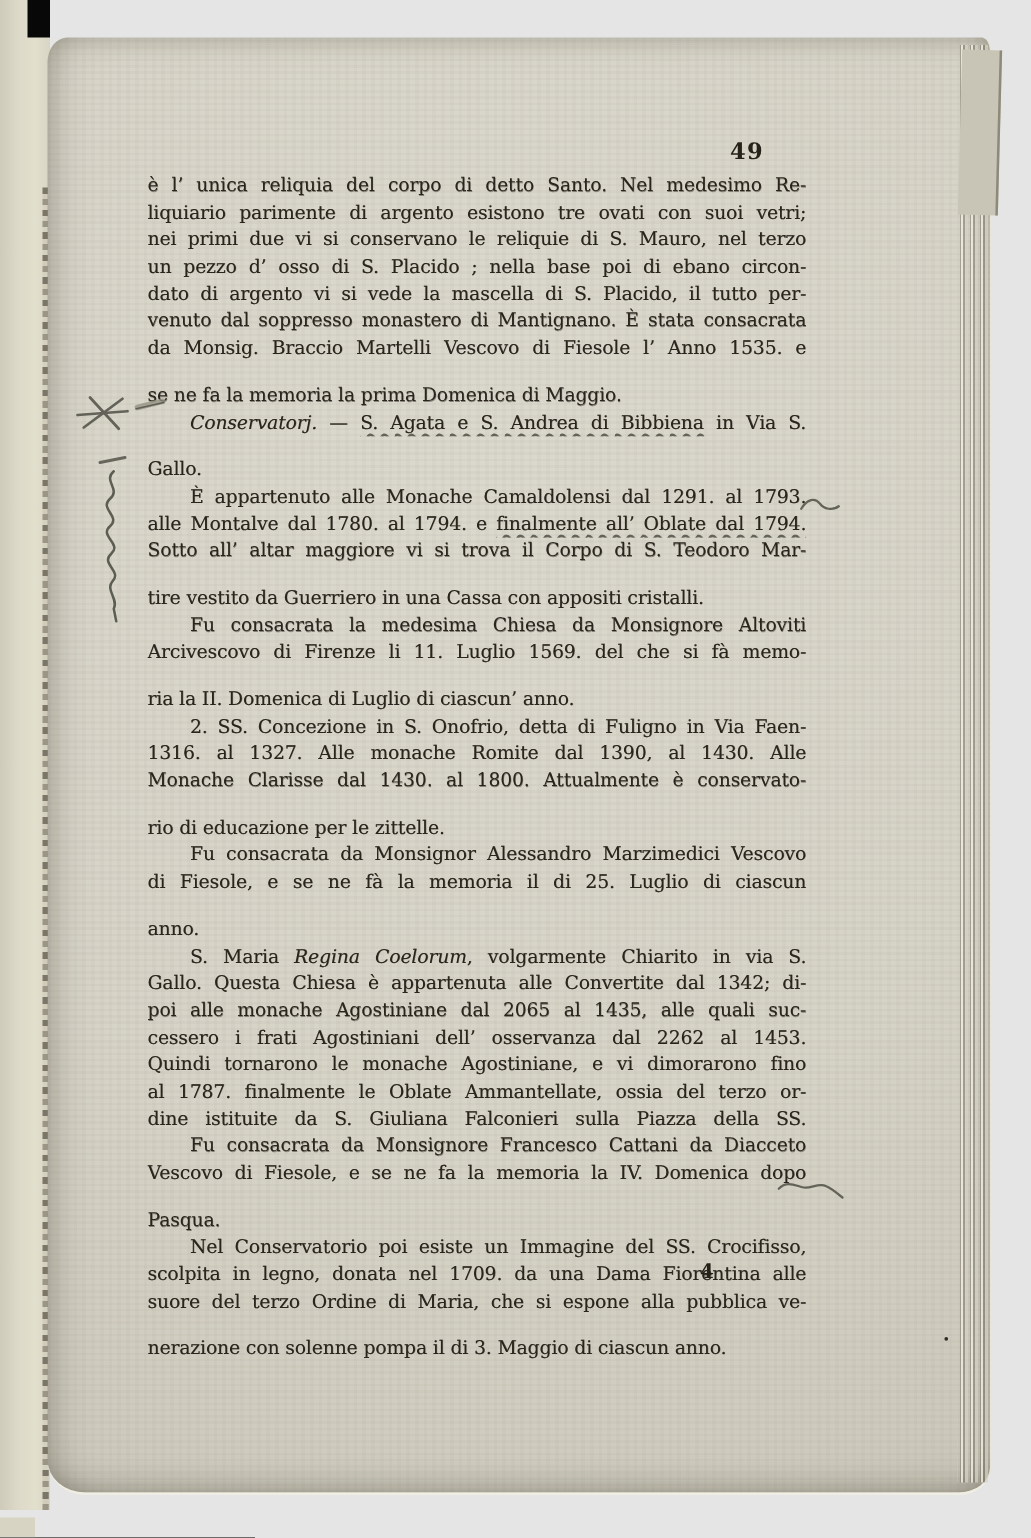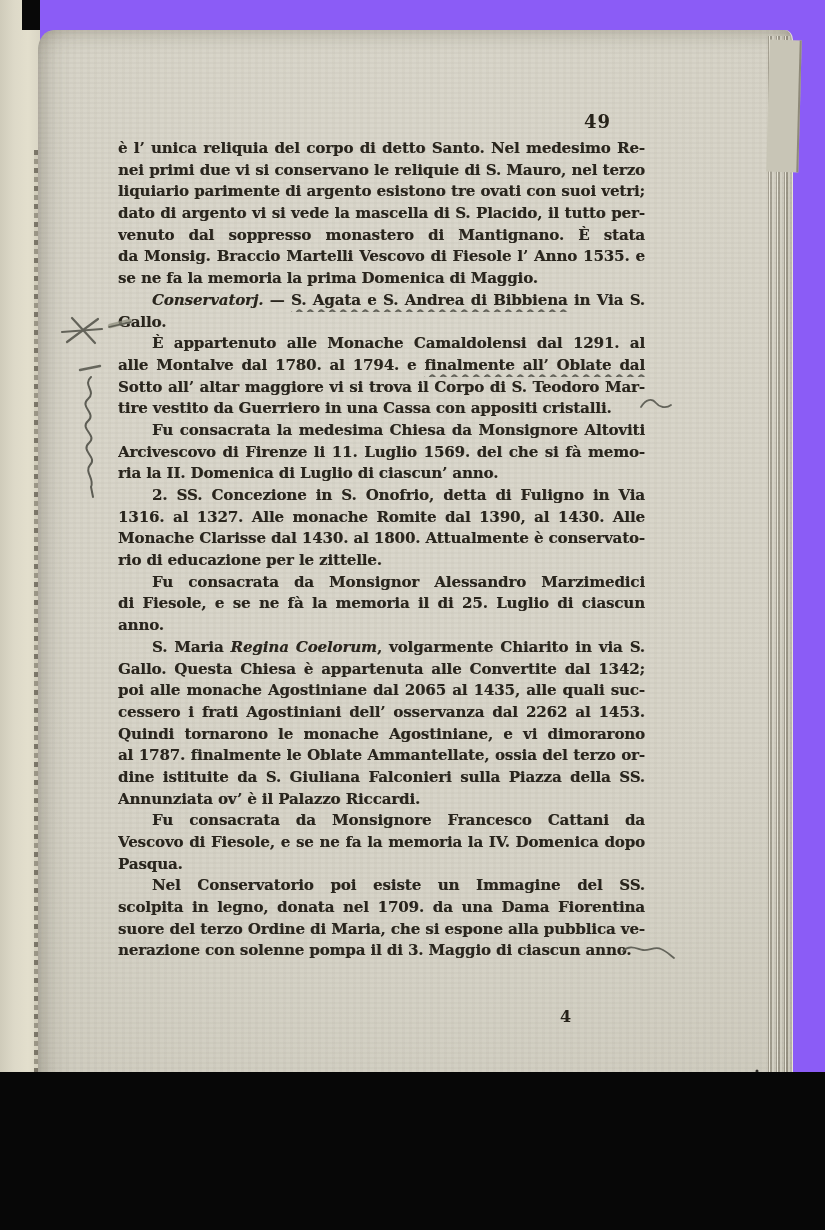--- a/index.html
+++ b/index.html
@@ -1,16 +1,16 @@
 <!DOCTYPE html>
 <html><head>
 <meta charset="utf-8">
 <style>
   html,body{margin:0;padding:0;background:#070707;}
-  .scene{position:relative;width:825px;height:1072px;background:#8b5cf6;overflow:hidden;
+  .scene{position:relative;width:825px;height:1230px;background:#e5e5e5;overflow:hidden;
          font-family:"DejaVu Serif","Liberation Serif",serif;}
   
   .left-strip{position:absolute;left:0;top:0;width:40px;height:1208px;
       background:linear-gradient(90deg,#cfcbba 0%,#ddd9c8 35%,#e3dfcd 70%,#d9d5c4 100%);}
   .left-wedge{position:absolute;left:22px;top:0;width:18px;height:30px;background:#080808;}
   .bottom-tab{position:absolute;left:0;top:1214px;width:28px;height:16px;background:#d8d4c4;}
   .gutter-line{position:absolute;left:34px;top:150px;width:5px;height:1058px;opacity:.8;
       background:repeating-linear-gradient(180deg,rgba(58,52,40,.75) 0 5px,rgba(160,155,135,.25) 5px 9px,rgba(70,64,50,.55) 9px 14px,rgba(180,175,155,.2) 14px 18px);}
   
   .paper{position:absolute;left:38px;top:30px;width:754px;height:1164px;
@@ -26,26 +26,26 @@
                  repeating-linear-gradient(90deg,rgba(120,114,96,.035) 0 3px,transparent 3px 7px);}
   
   .right-edges{position:absolute;left:766px;top:36px;width:26px;height:1150px;opacity:.9;
       background:repeating-linear-gradient(90deg,transparent 0 2px,rgba(120,114,98,.55) 2px 3px,rgba(238,235,223,.9) 3px 4px,rgba(92,86,70,.45) 4px 6px,rgba(214,211,198,.75) 6px 8px);}
   .corner-pages{position:absolute;left:768px;top:40px;width:30px;height:132px;background:#c8c5b6;
       transform:rotate(1.5deg);border-right:2px solid #8e8a79;}
   
   .page-number{position:absolute;left:584px;top:111px;font-size:18px;font-weight:700;
       letter-spacing:1px;color:#262219;}
   .text-block{position:absolute;left:118px;top:138px;width:527px;color:#29251d;
-      font-size:15px;font-weight:700;letter-spacing:-0.1px;
+      font-size:15px;font-weight:400;letter-spacing:-0.1px;
       text-shadow:0.35px 0.35px 0 rgba(38,32,24,.45);}
   .line{height:21.7px;line-height:21.7px;text-align:justify;text-align-last:justify;
       overflow:hidden;white-space:nowrap;}
   .line{white-space:normal;}
-  .line.para-end{text-align-last:left;}
+  .line.para-end{text-align-last:left;margin-top:16px;}
   .line.indent{text-indent:34px;}
   .italic{font-style:italic;}
   .pencil-underline{text-decoration:underline;text-decoration-style:wavy;
       text-decoration-color:#63635a;text-decoration-thickness:1.5px;text-underline-offset:4px;}
   .signature{position:absolute;left:560px;top:1007px;font-size:16px;font-weight:700;color:#262219;}
   .pencil-overlay{position:absolute;left:0;top:0;pointer-events:none;}
 </style>
 </head>
 <body>
 
@@ -58,22 +58,23 @@
 
   <div class="paper"></div>
 
   <div class="right-edges"></div>
   <div class="corner-pages"></div>
 
   <div class="page-number">49</div>
 
   <div class="text-block" id="text-block">
       <div class="line"><span>è l’ unica reliquia del corpo di detto Santo. Nel medesimo Re-</span></div>
+      <div class="line"><span>liquiario parimente di argento esistono tre ovati con suoi vetri;</span></div>
       <div class="line"><span>nei primi due vi si conservano le reliquie di S. Mauro, nel terzo</span></div>
-      <div class="line"><span>liquiario parimente di argento esistono tre ovati con suoi vetri;</span></div>
+      <div class="line"><span>un pezzo d’ osso di S. Placido ; nella base poi di ebano circon-</span></div>
       <div class="line"><span>dato di argento vi si vede la mascella di S. Placido, il tutto per-</span></div>
       <div class="line"><span>venuto dal soppresso monastero di Mantignano. È stata consacrata</span></div>
       <div class="line"><span>da Monsig. Braccio Martelli Vescovo di Fiesole l’ Anno 1535. e</span></div>
       <div class="line para-end"><span>se ne fa la memoria la prima Domenica di Maggio.</span></div>
       <div class="line indent"><span class="italic">Conservatorj.</span><span> — </span><span class="pencil-underline">S. Agata e S. Andrea di Bibbiena</span><span> in Via S.</span></div>
       <div class="line para-end"><span>Gallo.</span></div>
       <div class="line indent"><span>È appartenuto alle Monache Camaldolensi dal 1291. al 1793.</span></div>
       <div class="line"><span>alle Montalve dal 1780. al 1794. e </span><span class="pencil-underline">finalmente all’ Oblate dal 1794.</span></div>
       <div class="line"><span>Sotto all’ altar maggiore vi si trova il Corpo di S. Teodoro Mar-</span></div>
       <div class="line para-end"><span>tire vestito da Guerriero in una Cassa con appositi cristalli.</span></div>
@@ -87,21 +88,20 @@
       <div class="line indent"><span>Fu consacrata da Monsignor Alessandro Marzimedici Vescovo</span></div>
       <div class="line"><span>di Fiesole, e se ne fà la memoria il di 25. Luglio di ciascun</span></div>
       <div class="line para-end"><span>anno.</span></div>
       <div class="line indent"><span>S. Maria </span><span class="italic">Regina Coelorum</span><span>, volgarmente Chiarito in via S.</span></div>
       <div class="line"><span>Gallo. Questa Chiesa è appartenuta alle Convertite dal 1342; di-</span></div>
       <div class="line"><span>poi alle monache Agostiniane dal 2065 al 1435, alle quali suc-</span></div>
       <div class="line"><span>cessero i frati Agostiniani dell’ osservanza dal 2262 al 1453.</span></div>
       <div class="line"><span>Quindi tornarono le monache Agostiniane, e vi dimorarono fino</span></div>
       <div class="line"><span>al 1787. finalmente le Oblate Ammantellate, ossia del terzo or-</span></div>
       <div class="line"><span>dine istituite da S. Giuliana Falconieri sulla Piazza della SS.</span></div>
-      <div class="line para-end"><span>Annunziata ov’ è il Palazzo Riccardi.</span></div>
       <div class="line indent"><span>Fu consacrata da Monsignore Francesco Cattani da Diacceto</span></div>
       <div class="line"><span>Vescovo di Fiesole, e se ne fa la memoria la IV. Domenica dopo</span></div>
       <div class="line para-end"><span>Pasqua.</span></div>
       <div class="line indent"><span>Nel Conservatorio poi esiste un Immagine del SS. Crocifisso,</span></div>
       <div class="line"><span>scolpita in legno, donata nel 1709. da una Dama Fiorentina alle</span></div>
       <div class="line"><span>suore del terzo Ordine di Maria, che si espone alla pubblica ve-</span></div>
       <div class="line para-end"><span>nerazione con solenne pompa il di 3. Maggio di ciascun anno.</span></div>
     </div>
 
   <div class="signature">4</div>

